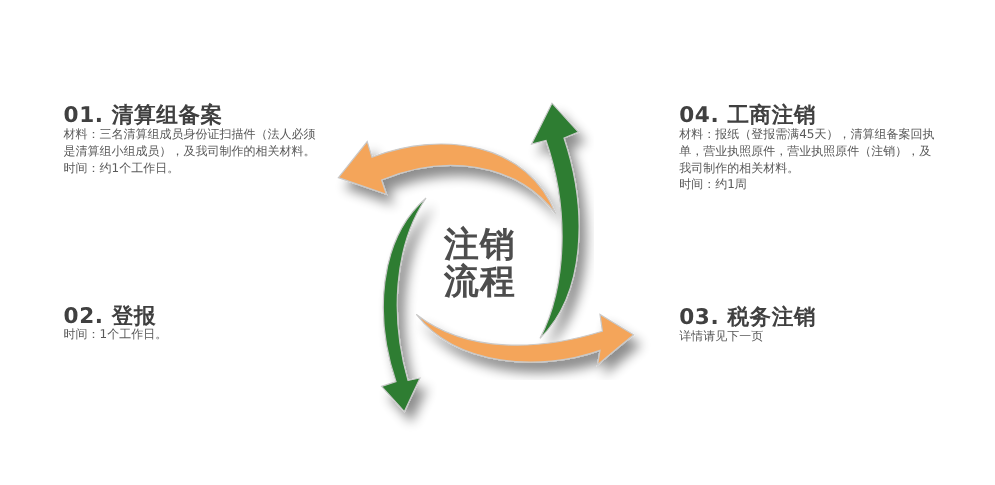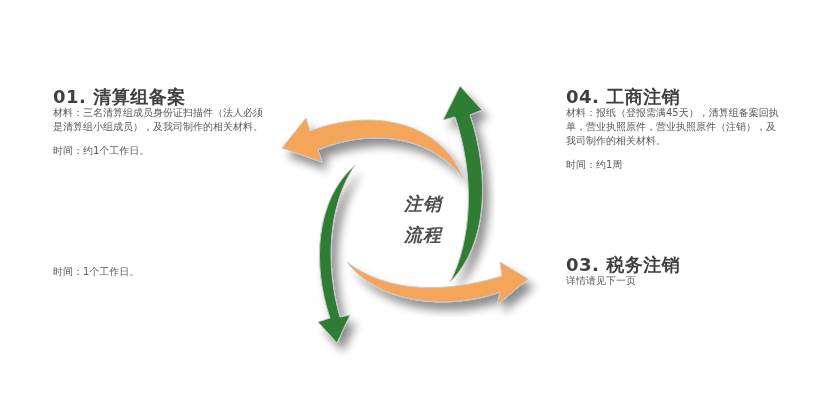--- a/index.html
+++ b/index.html
@@ -1,39 +1,40 @@
 <!DOCTYPE html>
 <html><head>
 <meta charset="utf-8">
 <style>
   html, body { margin:0; padding:0; }
   body { width:829px; height:404px; background:#ffffff; position:relative; overflow:hidden;
          font-family: "DejaVu Sans", "Liberation Sans", sans-serif; color:#595959; }
   .block { position:absolute; }
   .block h2 { margin:0; font-size:18px; font-weight:bold; color:#404040; letter-spacing:0.5px; line-height:18px; }
   .block p { margin:0; font-size:10px; line-height:14px; color:#595959; }
-  .block .time { margin-top:10px; }
+  .block .time { }
   #b1 { left:53px; top:88px; width:215px; }
   #b2 { left:53px; top:255px; width:220px; }
   #b4 { left:566px; top:88px; width:215px; }
   #b3 { left:566px; top:256px; width:200px; }
   #diagram { position:absolute; left:270px; top:80px; width:280px; height:280px; }
-  #center-text { position:absolute; left:370px; top:188px; width:72px; text-align:right;
-                 font-size:18px; font-weight:bold; color:#4d4d4d; line-height:31px; letter-spacing:1px;font-style:italic; }
+  #center-text { position:absolute; left:370px; top:188px; width:72px; text-align:left;
+                 font-size:29px; font-weight:bold; color:#4d4d4d; line-height:31px; letter-spacing:1px; }
 </style>
 </head>
 <body>
 
 <div class="block" id="b1">
   <h2>01.  清算组备案</h2>
   <p>材料：三名清算组成员身份证扫描件（法人必须是清算组小组成员），及我司制作的相关材料。</p>
   <p class="time">时间：约1个工作日。</p>
 </div>
 
 <div class="block" id="b2">
+  <h2>02.  登报</h2>
   <p class="time">时间：1个工作日。</p>
 </div>
 
 <div class="block" id="b4">
   <h2>04.  工商注销</h2>
   <p>材料：报纸（登报需满45天），清算组备案回执单，营业执照原件，营业执照原件（注销），及我司制作的相关材料。</p>
   <p class="time">时间：约1周</p>
 </div>
 
 <div class="block" id="b3">

